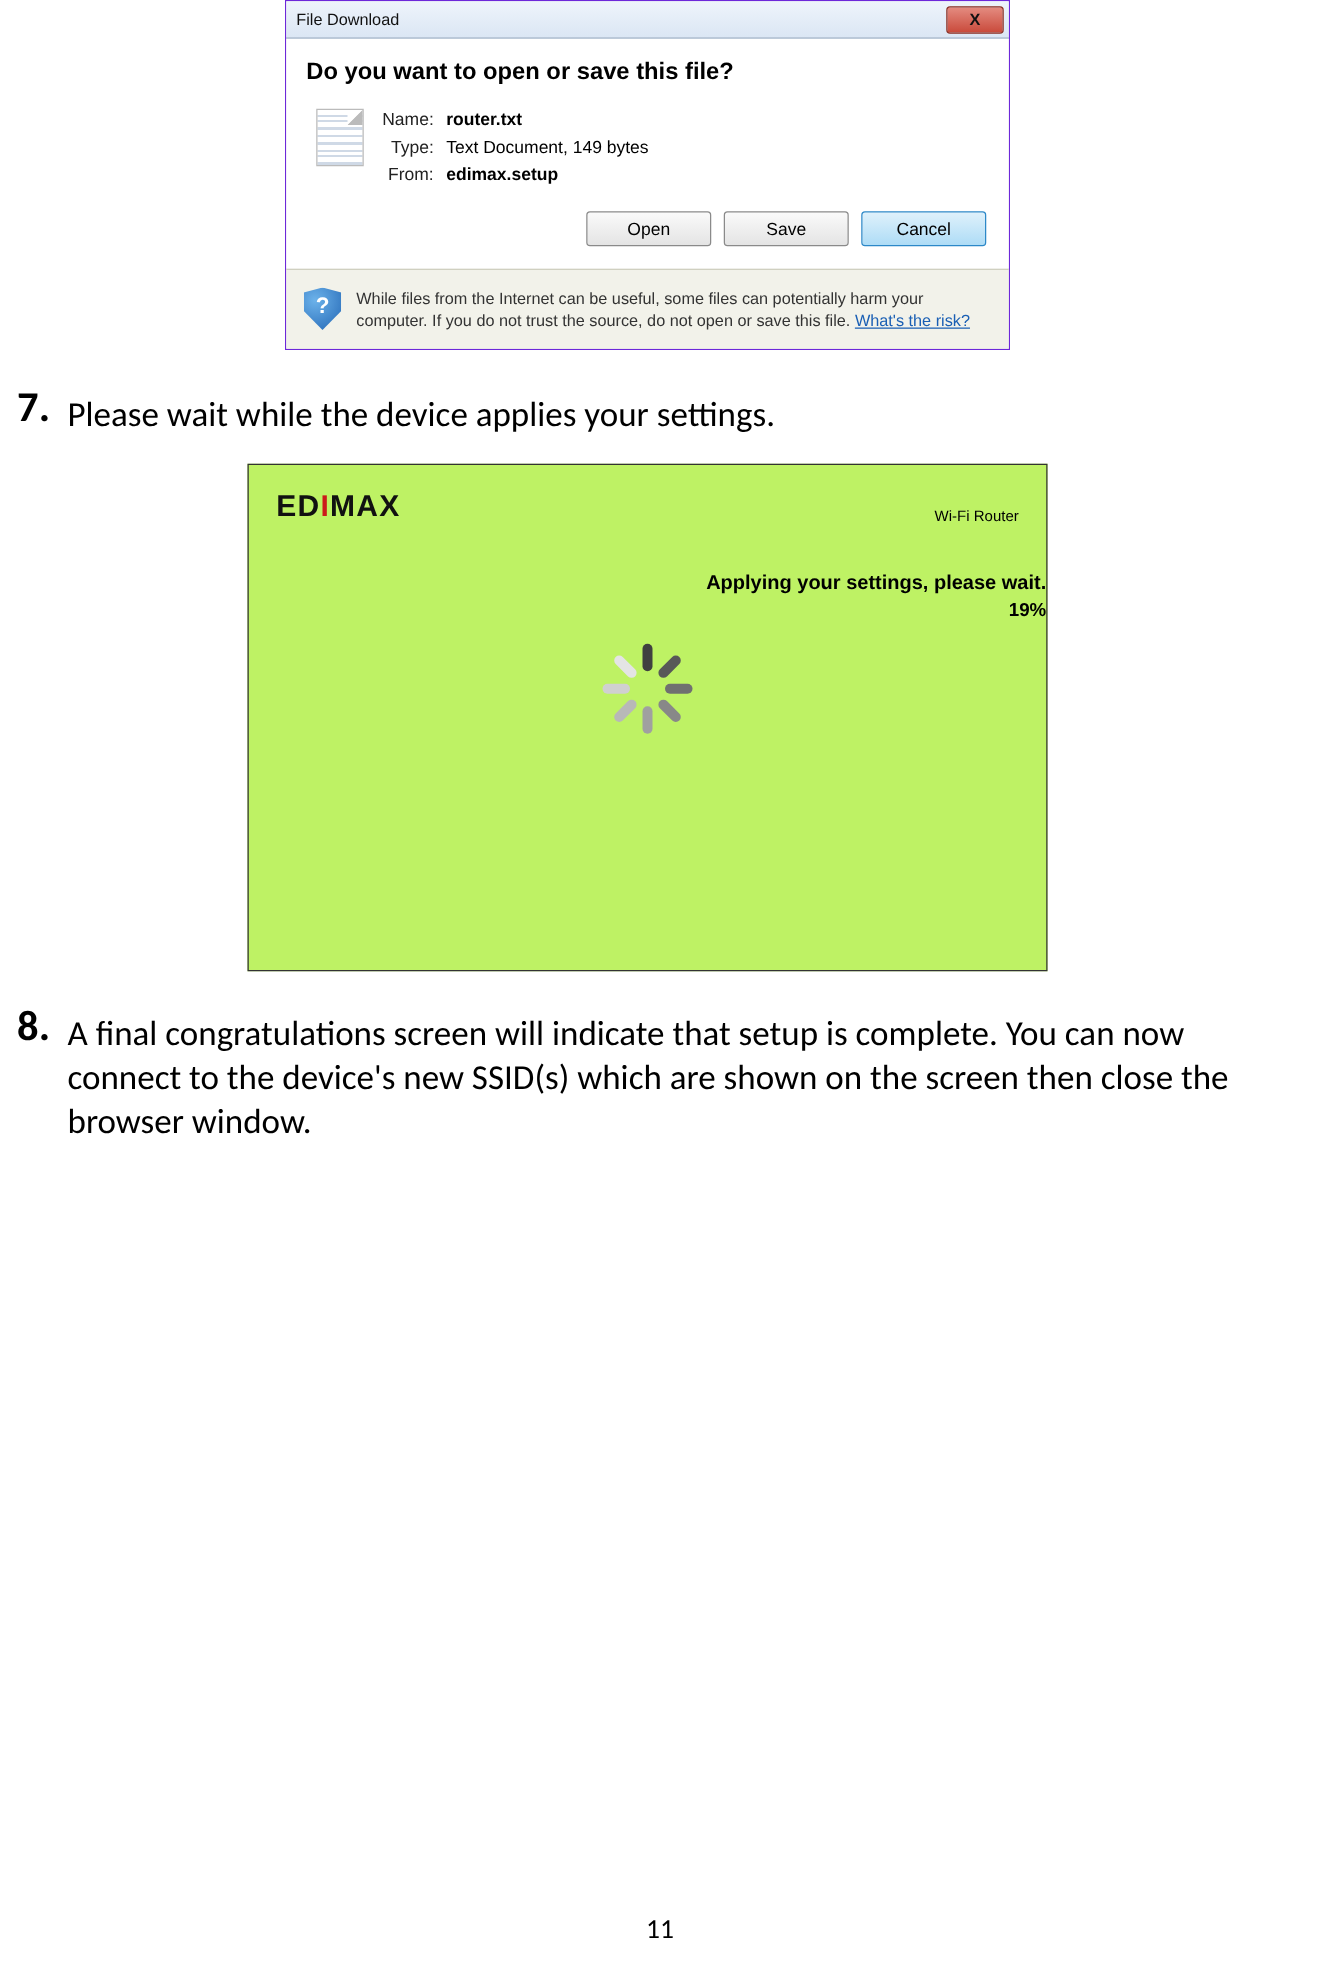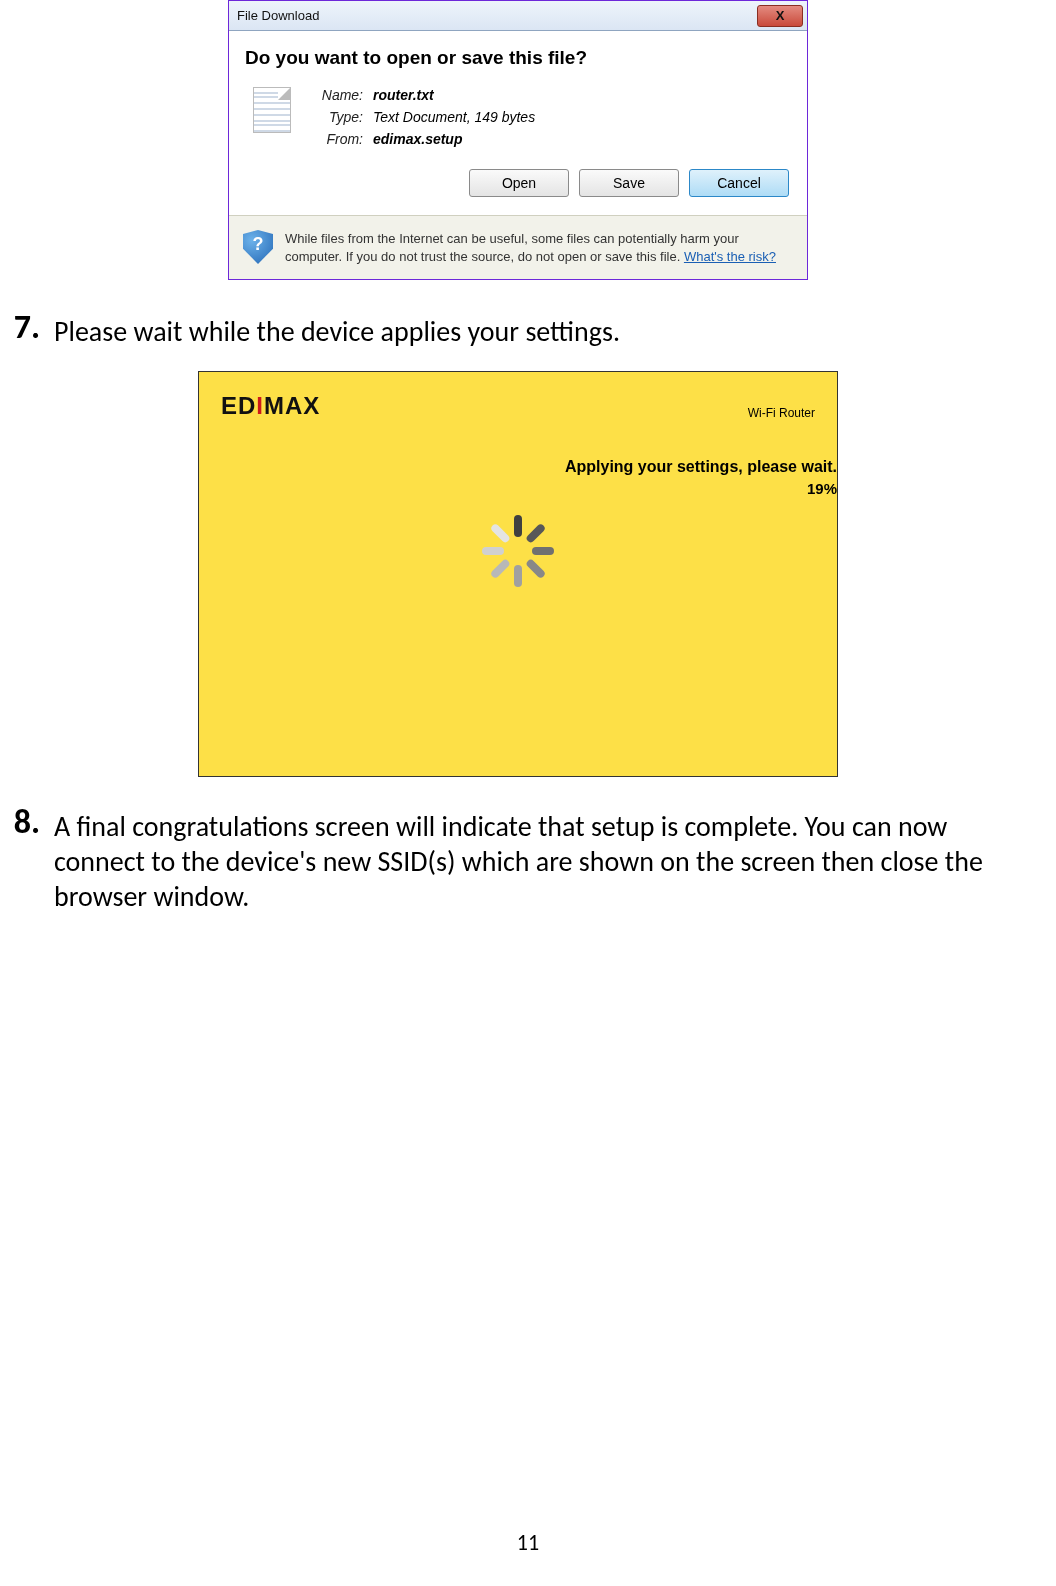--- a/index.html
+++ b/index.html
@@ -36,21 +36,21 @@
   .dlg-title span { font-size: 13px; color: #111; }
   .dlg-close {
     width: 46px; height: 22px; margin-right: 4px;
     background: linear-gradient(#e48b80, #c94a3b);
     border: 1px solid #8a2e22; border-radius: 3px;
     color: #fff; text-align: center; font-weight: bold; line-height: 18px;
     font-size: 14px;
   }
   .dlg-body { background: #fff; padding: 16px 16px 18px 16px; }
   .dlg-q { font-weight: bold; font-size: 19px; margin-bottom: 18px; }
-  .dlg-info { display: flex; gap: 16px; padding-left: 8px; font-style: italic; }
+  .dlg-info { display: flex; padding-left: 8px; }
   .doc-ico {
     width: 38px; height: 46px; border: 1px solid #bbb;
     background: repeating-linear-gradient(#cfd9e6 0 2px, #fff 2px 6px);
     background-origin: content-box;
     padding: 8px 6px 8px 6px;
     position: relative;
   }
   .doc-ico::before{
     content:""; position:absolute; top:0; right:0; width:12px; height:12px;
     background:linear-gradient(135deg,#fff 48%,#bbb 52%);
@@ -79,21 +79,21 @@
     width: 30px; height: 34px; flex: 0 0 30px;
     background: radial-gradient(circle at 30% 30%, #6cb2ea, #2266b4);
     clip-path: polygon(50% 0, 100% 12%, 100% 55%, 50% 100%, 0 55%, 0 12%);
     position: relative; color:#fff; text-align:center; font-weight:bold; line-height:28px; font-size:18px;
   }
   .risk-link { color: #1a5fb4; text-decoration: underline; }
 
   
   .router-panel {
     width: 640px; height: 406px; margin: 22px auto 0 auto;
-    border: 1px solid #333; background: #fde047;
+    border: 1px solid #333; background: #bef264;
     position: relative;
     font-family: Arial, sans-serif;
   }
   .router-head {
     display: flex; justify-content: space-between; align-items: flex-end;
     padding: 20px 22px 0 22px;
   }
   .edimax-logo {
     font-family: Arial Black, Arial, sans-serif;
     font-weight: 900; font-size: 24px; letter-spacing: 1px;

